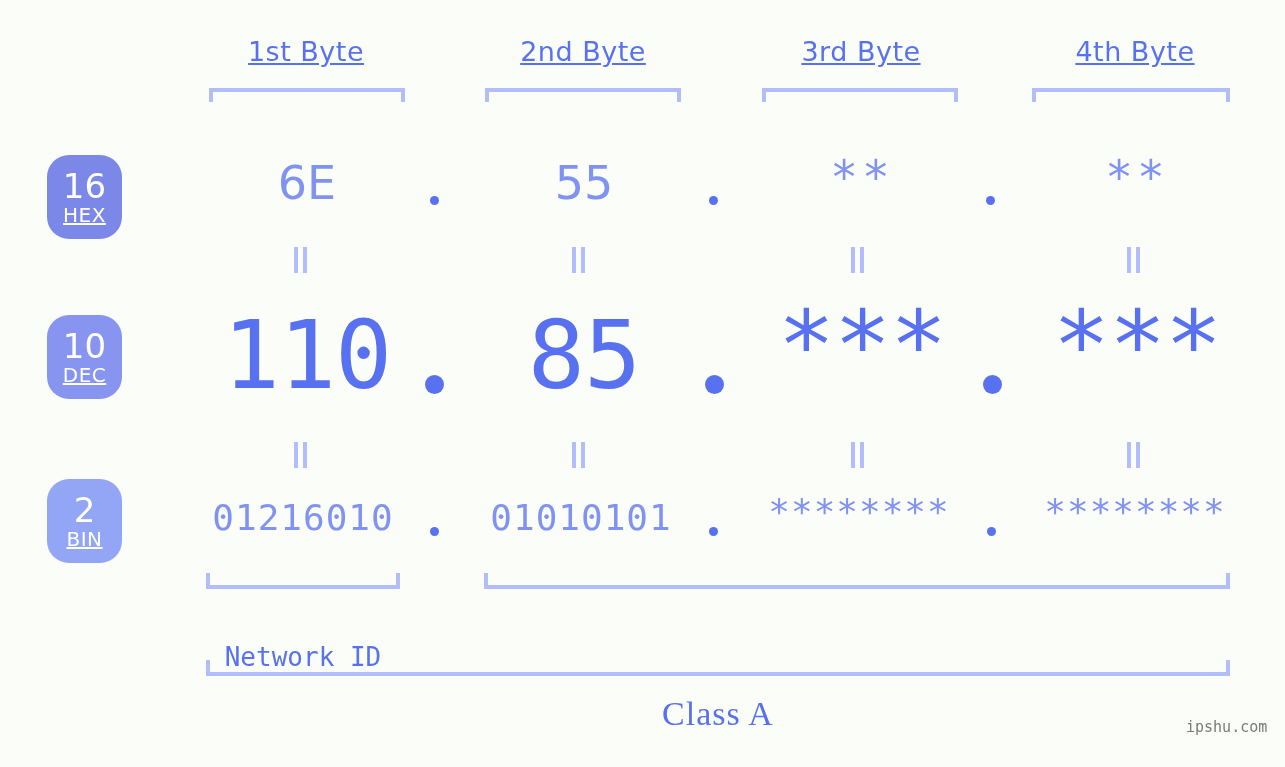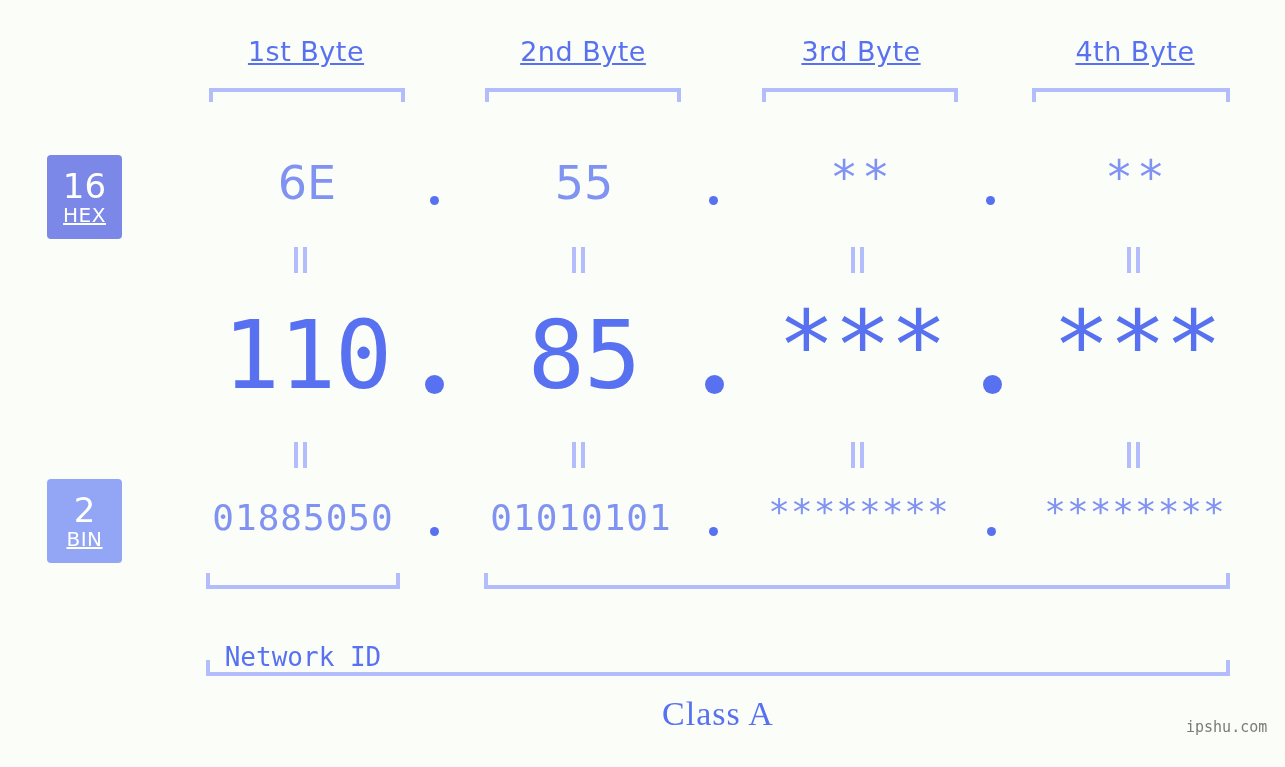--- a/index.html
+++ b/index.html
@@ -50,21 +50,21 @@
     border-right: 4px solid #b3bdfb;
     border-top: none;
     height: 16px;
     box-sizing: border-box;
   }
 
   
   .badge {
     position: absolute;
     width: 75px;
-    border-radius: 4px;
+    border-radius: 22px;
     color: #ffffff;
     text-align: right;
     font-family: "DejaVu Sans", sans-serif;
     display: flex;
     flex-direction: column;
     align-items: center;
     justify-content: center;
     box-sizing: border-box;
   }
   .badge .num {
@@ -185,20 +185,24 @@
   <div class="bracket-down" style="left:209px; top:88px; width:196px;"></div>
   <div class="bracket-down" style="left:485px; top:88px; width:196px;"></div>
   <div class="bracket-down" style="left:762px; top:88px; width:196px;"></div>
   <div class="bracket-down" style="left:1032px; top:88px; width:198px;"></div>
 
   <div class="badge" style="left:47px; top:155px; height:84px; background:#7c88e8;">
     <span class="num">16</span>
     <span class="lab">HEX</span>
   </div>
 
+  <div class="badge" style="left:47px; top:315px; height:84px; background:#8795f0;">
+    <span class="num">10</span>
+    <span class="lab">DEC</span>
+  </div>
 
   <div class="badge" style="left:47px; top:479px; height:84px; background:#92a6f5;">
     <span class="num">2</span>
     <span class="lab">BIN</span>
   </div>
 
   <div class="cell hex-val" style="left:182px; top:158px; width:250px;">6E</div>
   <div class="dot dot-sm" style="left:430px; top:196px;"></div>
 
   <div class="cell hex-val" style="left:459px; top:158px; width:250px;">55</div>
@@ -247,21 +251,21 @@
   </div>
   <div class="eq" style="left:851px; top:442px;">
     <i class="a"></i>
       <i class="b"></i>
   </div>
   <div class="eq" style="left:1127px; top:442px;">
     <i class="a"></i>
       <i class="b"></i>
   </div>
 
-  <div class="cell bin-val" style="left:178px; top:498px; width:250px;">01885050</div>
+  <div class="cell bin-val" style="left:178px; top:498px; width:250px;">01216010</div>
   <div class="dot dot-bin" style="left:430px; top:527px;"></div>
 
   <div class="cell bin-val" style="left:456px; top:498px; width:250px;">01010101</div>
   <div class="dot dot-bin" style="left:709px; top:527px;"></div>
 
   <div class="cell bin-val" style="left:734px; top:492px; width:250px;">********</div>
   <div class="dot dot-bin" style="left:987px; top:527px;"></div>
 
   <div class="cell bin-val" style="left:1010px; top:492px; width:250px;">********</div>
 

